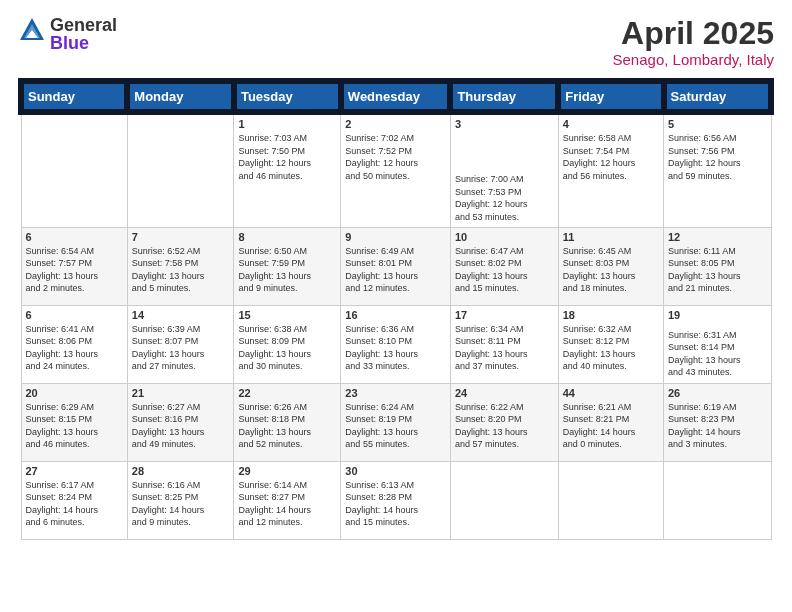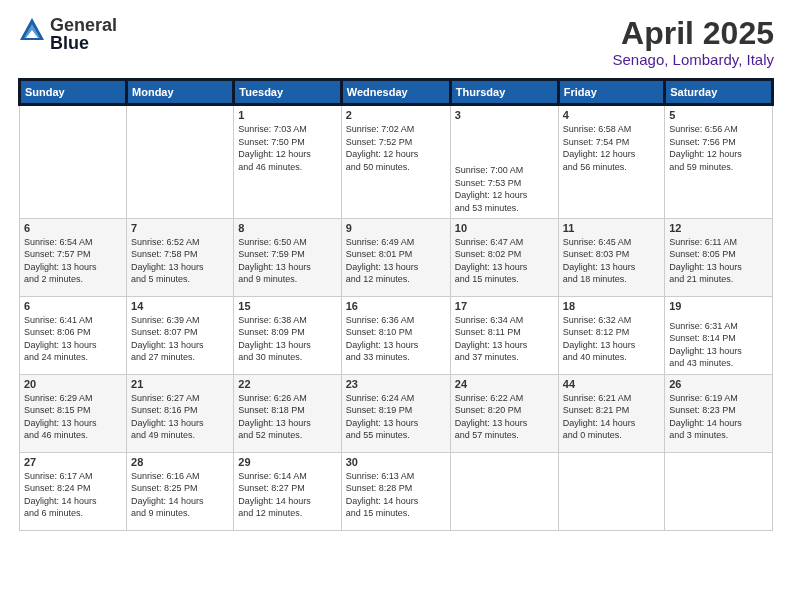--- a/index.html
+++ b/index.html
@@ -32,53 +32,53 @@
       line-height: 1;
     }
     .logo-general {
       font-size: 18px;
       font-weight: bold;
       color: #333;
     }
     .logo-blue {
       font-size: 18px;
       font-weight: bold;
-      color: #0f172a;
+      color: #6d28d9;
     }
     .logo-icon {
       width: 28px;
       height: 28px;
       margin-right: 4px;
     }
     .title-block {
       text-align: right;
     }
     .month-title {
       font-size: 32px;
       font-weight: bold;
       color: #333;
       line-height: 1.1;
     }
     .location {
       font-size: 15px;
-      color: #4c1d95;
+      color: #be185d;
     }
     .calendar {
       width: 100%;
       border-collapse: collapse;
       font-size: 9.5px;
     }
     .calendar th {
       background: #1a5fa8;
       color: #fff;
       padding: 5px 4px;
       text-align: left;
-      font-size: 11px;
-      font-weight: bold;
-      border: 3px solid #0f172a;
+      font-size: 13px;
+      font-weight: bold;
+      border: 6px solid #0f172a;
     }
     .calendar td {
       border: 1px solid #ccc;
       vertical-align: top;
       padding: 3px 4px;
       width: 113px;
       height: 78px;
       background: #fff;
     }
     .calendar tr:nth-child(even) td {

